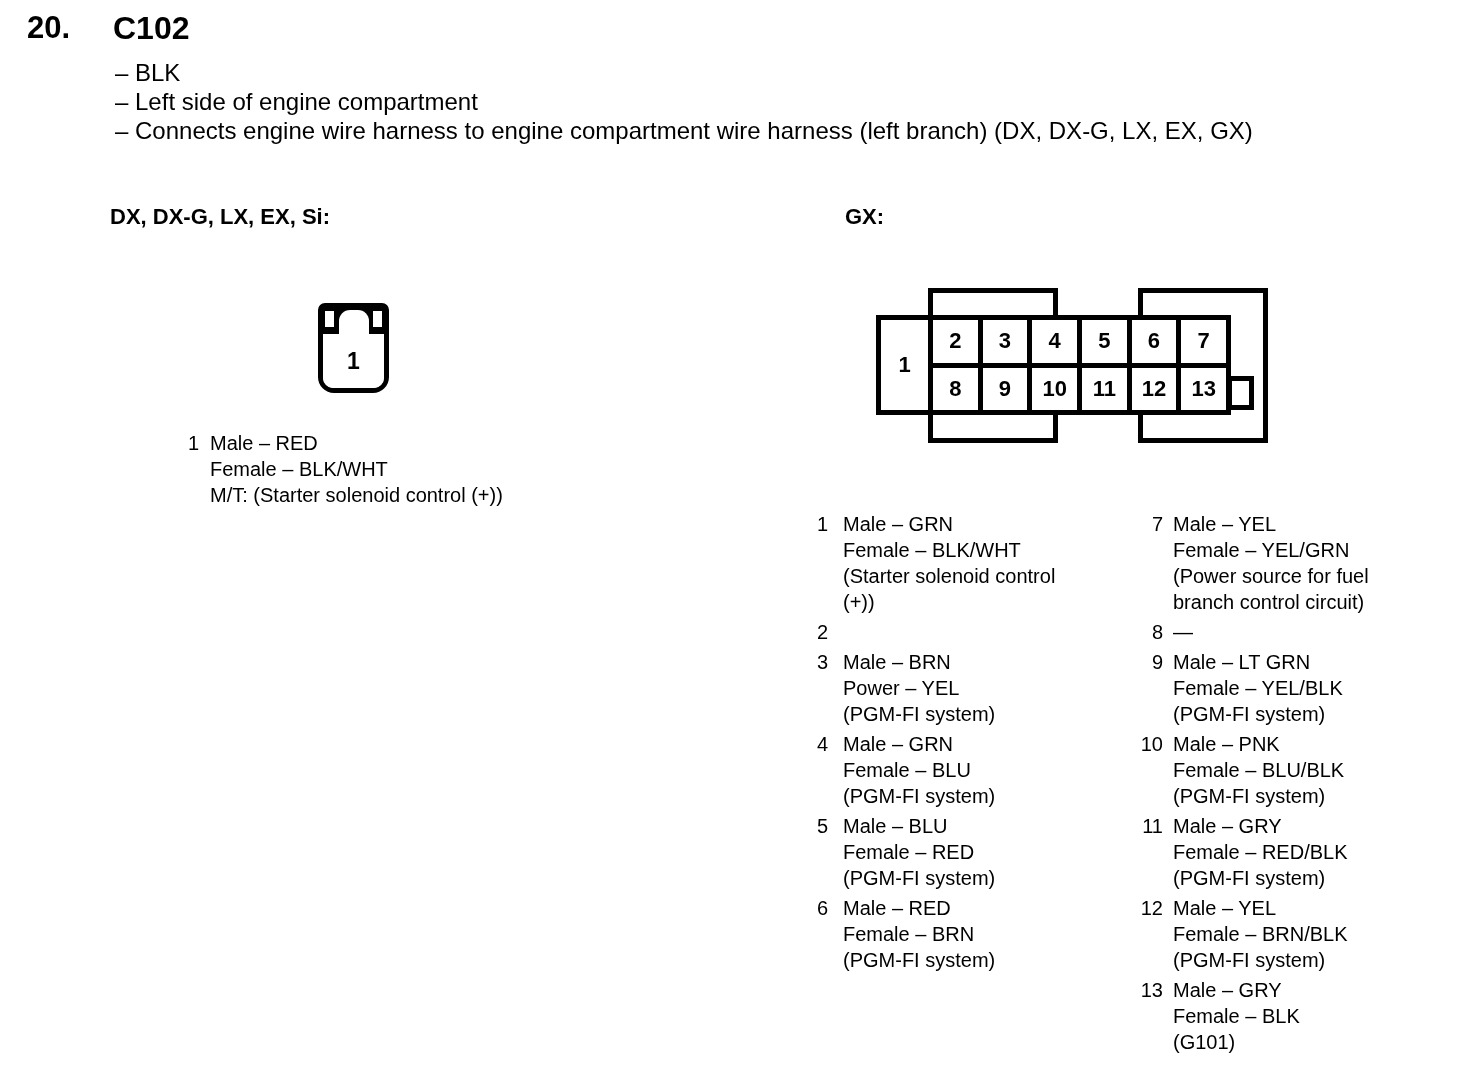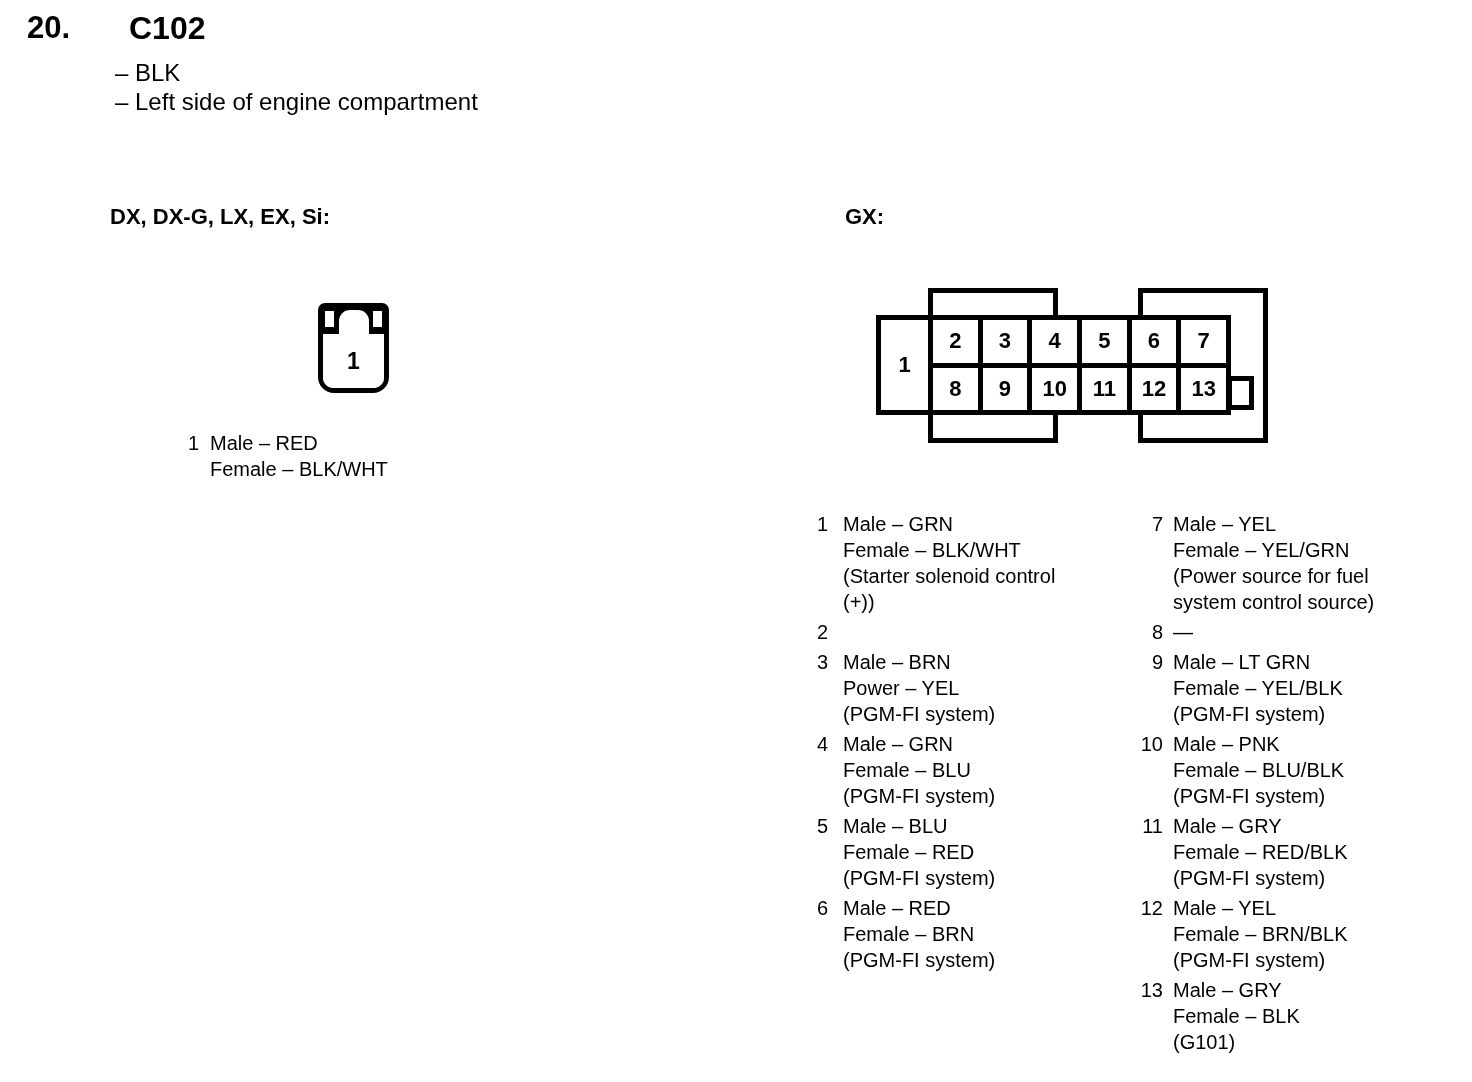--- a/index.html
+++ b/index.html
@@ -12,21 +12,21 @@
     font-family: "Liberation Sans", "DejaVu Sans", sans-serif;
     overflow: hidden;
   }
   
   .doc-header { position: absolute; top: 10px; left: 27px; }
   .item-number {
     position: absolute; left: 0; top: 0;
     font-size: 31px; font-weight: 700; white-space: nowrap; text-align: center;
   }
   .item-title {
-    position: absolute; left: 102px; top: 0;
+    position: absolute; left: 86px; top: 0;
     font-size: 32px; font-weight: 700; white-space: nowrap;
   }
   
   .bullet-list { position: absolute; left: 115px; top: 58px; }
   .bullet-line {
     font-size: 24px; line-height: 29px; white-space: nowrap;
   }
   
   .section-heading {
     position: absolute; top: 204px;
@@ -127,20 +127,21 @@
 <div class="page">
 
   <div class="doc-header">
     <div class="item-number">20.</div>
     <div class="item-title">C102</div>
   </div>
 
   <div class="bullet-list">
     <div class="bullet-line">– BLK</div>
     <div class="bullet-line">– Left side of engine compartment</div>
+    <div class="bullet-line">– Connects engine wire harness to engine compartment wire harness (left branch) (DX, DX-G, LX, EX, GX)</div>
   </div>
 
   <div class="section-heading heading-left">DX, DX-G, LX, EX, Si:</div>
   <div class="section-heading heading-right">GX:</div>
 
   <div class="conn-single">
     <div class="latch-band">
       <div class="latch-slot slot-left"></div>
       <div class="latch-dome"></div>
       <div class="latch-slot slot-right"></div>
@@ -168,20 +169,21 @@
         <div class="cavity-cell">13</div>
       </div>
   </div>
 
   <div class="pin-list pin-list-single" id="pins-single">
       <div class="pin-item">
         <div class="pin-num">1</div>
         <div class="pin-lines">
           <div class="pin-line">Male – RED</div>
           <div class="pin-line">Female – BLK/WHT</div>
+          <div class="pin-line">M/T: (Starter solenoid control (+))</div>
         </div>
       </div>
     </div>
   <div class="pin-list pin-list-col1" id="pins-col1">
       <div class="pin-item">
         <div class="pin-num">1</div>
         <div class="pin-lines">
           <div class="pin-line">Male – GRN</div>
           <div class="pin-line">Female – BLK/WHT</div>
           <div class="pin-line">(Starter solenoid control</div>
@@ -224,21 +226,21 @@
         </div>
       </div>
     </div>
   <div class="pin-list pin-list-col2" id="pins-col2">
       <div class="pin-item">
         <div class="pin-num">7</div>
         <div class="pin-lines">
           <div class="pin-line">Male – YEL</div>
           <div class="pin-line">Female – YEL/GRN</div>
           <div class="pin-line">(Power source for fuel</div>
-          <div class="pin-line">system control source)</div>
+          <div class="pin-line">branch control circuit)</div>
         </div>
       </div>
       <div class="pin-item">
         <div class="pin-num">8</div>
         <div class="pin-lines">
           <div class="pin-line">—</div>
         </div>
       </div>
       <div class="pin-item">
         <div class="pin-num">9</div>

